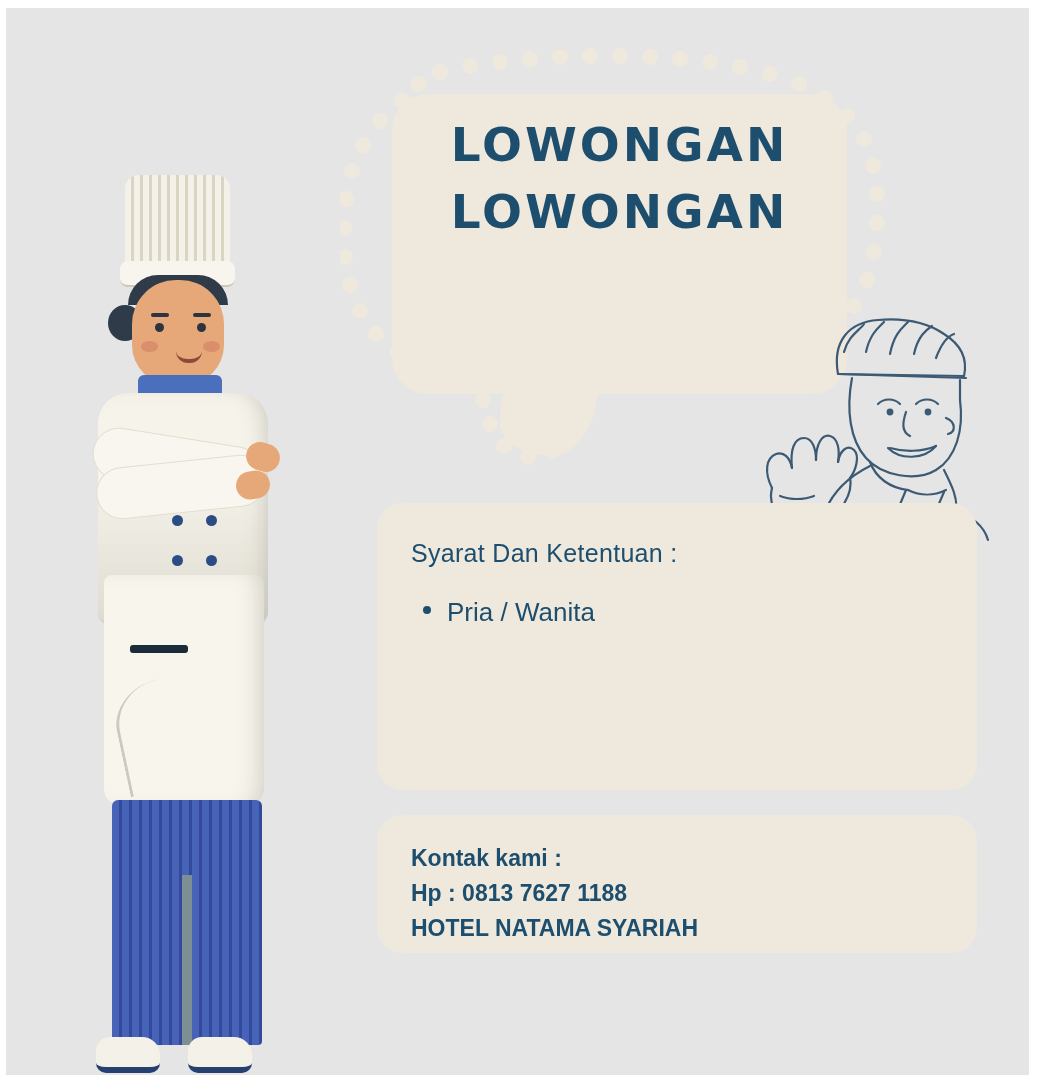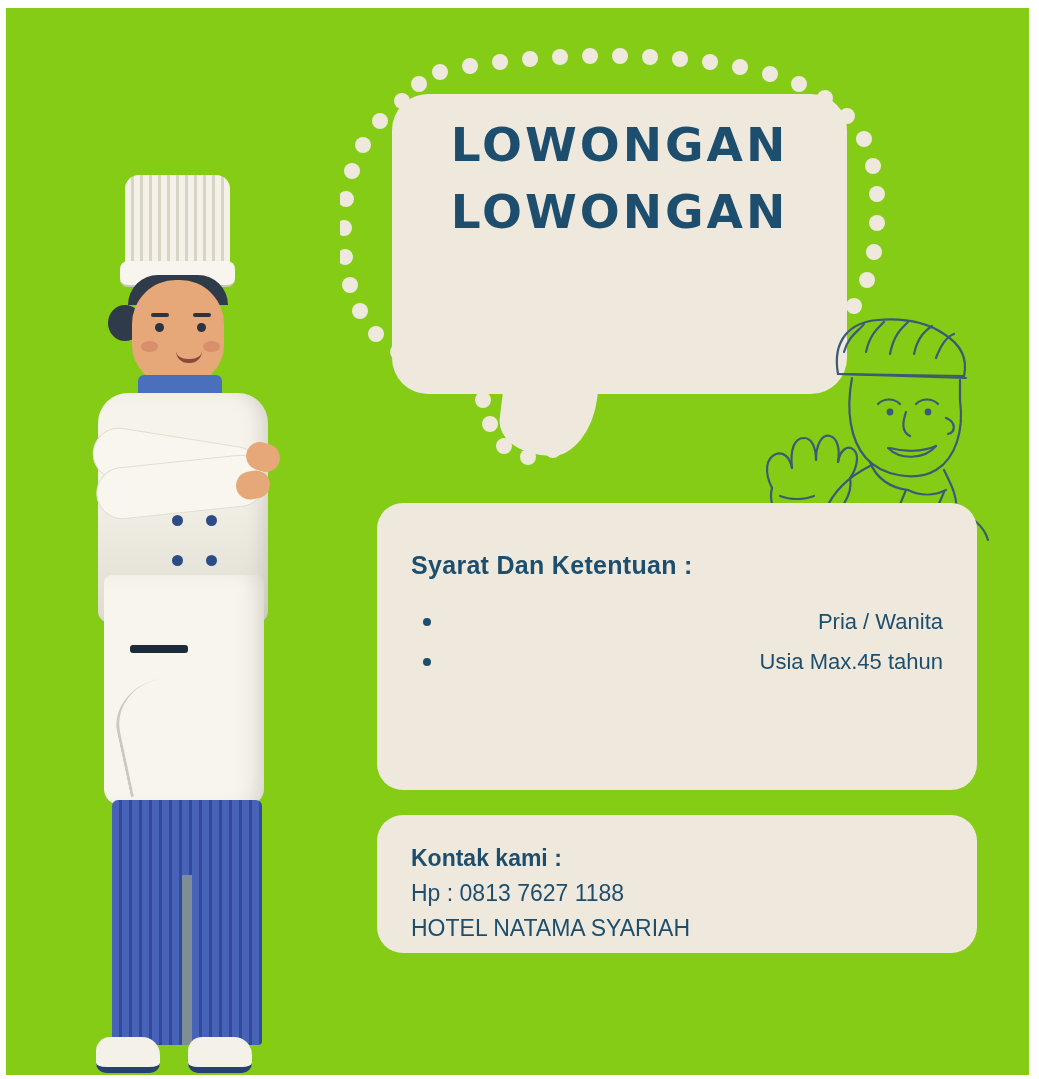--- a/index.html
+++ b/index.html
@@ -11,21 +11,21 @@
     width: 1039px;
     height: 1079px;
     background: #ffffff;
     font-family: "Liberation Sans", sans-serif;
     overflow: hidden;
   }
   .poster {
     position: relative;
     width: 1039px;
     height: 1079px;
-    background: #84cc16;
+    background: #e5e5e5;
     overflow: hidden;
   }
   
   .strip-top {
     position: absolute;
     left: 0; top: 0;
     width: 1039px; height: 8px;
     background: #ffffff;
   }
   .strip-bottom {
@@ -291,52 +291,51 @@
   }
   .card-contact {
     left: 377px;
     top: 815px;
     width: 600px;
     height: 138px;
     padding: 26px 34px 0 34px;
   }
   .card-title {
     font-size: 25px;
-    font-weight: bold;
+    font-weight: normal;
     letter-spacing: .3px;
-    margin: 12px 0 26px 0;
+    margin: 0 0 26px 0;
     color: #1d4e6e;
   }
   ul.terms {
     margin: 0;
     padding: 0 0 0 10px;
     list-style: none;
   }
   ul.terms li {
     position: relative;
-    font-size: 22px;
+    font-size: 26px;
     line-height: 1.45;
     margin-bottom: 8px;
     padding-left: 26px;
     color: #1d4e6e;
-    text-align: right;
   }
   ul.terms li::before {
     content: "";
     position: absolute;
     left: 2px;
     top: 12px;
     width: 8px; height: 8px;
     border-radius: 50%;
     background: #1d4e6e;
   }
   .contact-line {
     font-size: 23px;
     line-height: 1.52;
-    font-weight: normal;
+    font-weight: bold;
     color: #1d4e6e;
   }
   .contact-line.first { font-weight: bold; }
 </style>
 </head>
 <body>
 
 <div class="poster">
 
   <div class="strip-top"></div>
@@ -492,21 +491,20 @@
       <path d="M26 234 L38 238"></path>
       <path d="M48 238 L52 250"></path>
       <path d="M74 246 L76 258"></path>
     </g>
   </svg>
 
   <div class="card card-terms">
     <p class="card-title">Syarat Dan Ketentuan :</p>
     <ul class="terms">
       <li>Pria / Wanita</li>
-      <li>Usia Max.45 tahun</li>
     </ul>
   </div>
 
   <div class="card card-contact">
     <div class="contact-line first">Kontak kami :</div>
     <div class="contact-line">Hp : 0813 7627 1188</div>
     <div class="contact-line">HOTEL NATAMA SYARIAH</div>
   </div>
 
 </div>

